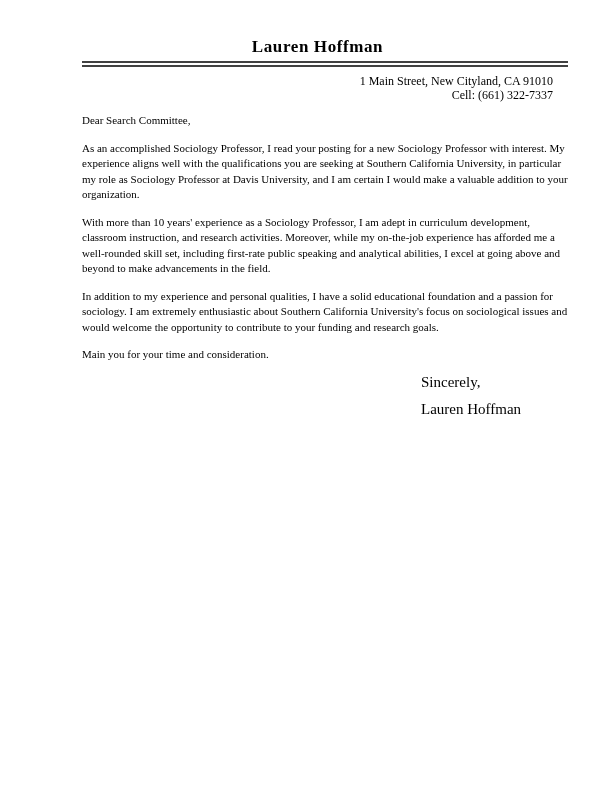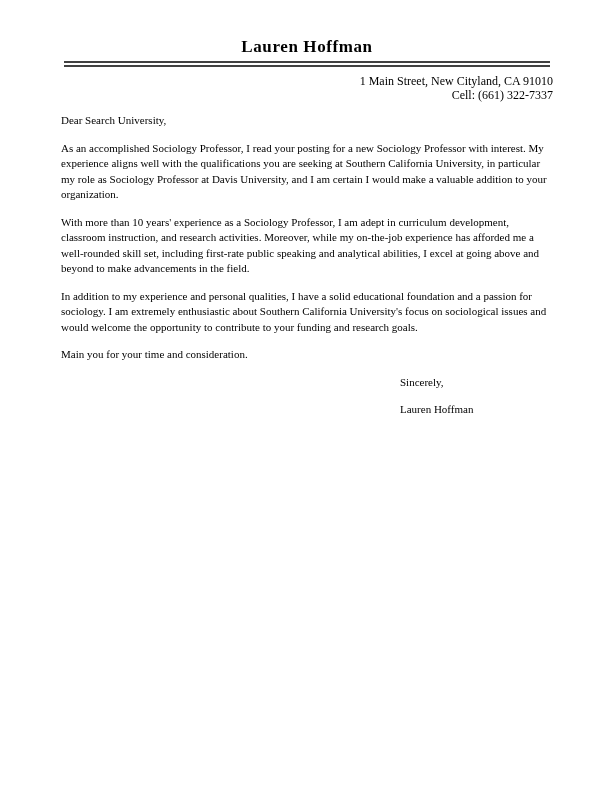--- a/index.html
+++ b/index.html
@@ -9,21 +9,21 @@
   }
   .page {
     position: relative;
     width: 607px;
     height: 785px;
     margin: 0 auto;
     background: #ffffff;
     color: #000000;
     font-family: "Liberation Serif", "DejaVu Serif", serif;
     box-sizing: border-box;
-    padding: 36px 54px 0 61px;
+    padding: 36px 54px 0 82px;
     overflow: hidden;
   }
   .letter-header {
     text-align: center;
   }
   .applicant-name {
     margin: 0;
     font-size: 17px;
     line-height: 22px;
     font-weight: bold;
@@ -57,21 +57,21 @@
   }
   .letter-body p {
     margin: 0 0 12px 0;
   }
   .salutation {
     margin-bottom: 12px;
   }
   .closing-block {
     margin-top: 0;
     margin-left: 339px;
-    font-size: 11px;
+    font-size: 15px;
     line-height: 15.5px;
   }
   .closing-word {
     margin: 0;
   }
   .signature-name {
     margin: 30px 0 0 0;
   }
 </style>
 </head>
@@ -84,21 +84,21 @@
 
     <div class="header-rule"></div>
 
     <div class="contact-block">
       <p class="contact-line">1 Main Street, New Cityland, CA 91010</p>
       <p class="contact-line">Cell: (661) 322-7337</p>
     </div>
   </div>
 
   <div class="letter-body">
-    <p class="salutation">Dear Search University,</p>
+    <p class="salutation">Dear Search Committee,</p>
 
     <p>As an accomplished Sociology Professor, I read your posting for a new Sociology Professor with interest. My experience aligns well with the qualifications you are seeking at Southern California University, in particular my role as Sociology Professor at Davis University, and I am certain I would make a valuable addition to your organization.</p>
 
     <p>With more than 10 years' experience as a Sociology Professor, I am adept in curriculum development, classroom instruction, and research activities. Moreover, while my on-the-job experience has afforded me a well-rounded skill set, including first-rate public speaking and analytical abilities, I excel at going above and beyond to make advancements in the field.</p>
 
     <p>In addition to my experience and personal qualities, I have a solid educational foundation and a passion for sociology. I am extremely enthusiastic about Southern California University's focus on sociological issues and would welcome the opportunity to contribute to your funding and research goals.</p>
 
 
     <p>Main you for your time and consideration.</p>
 

